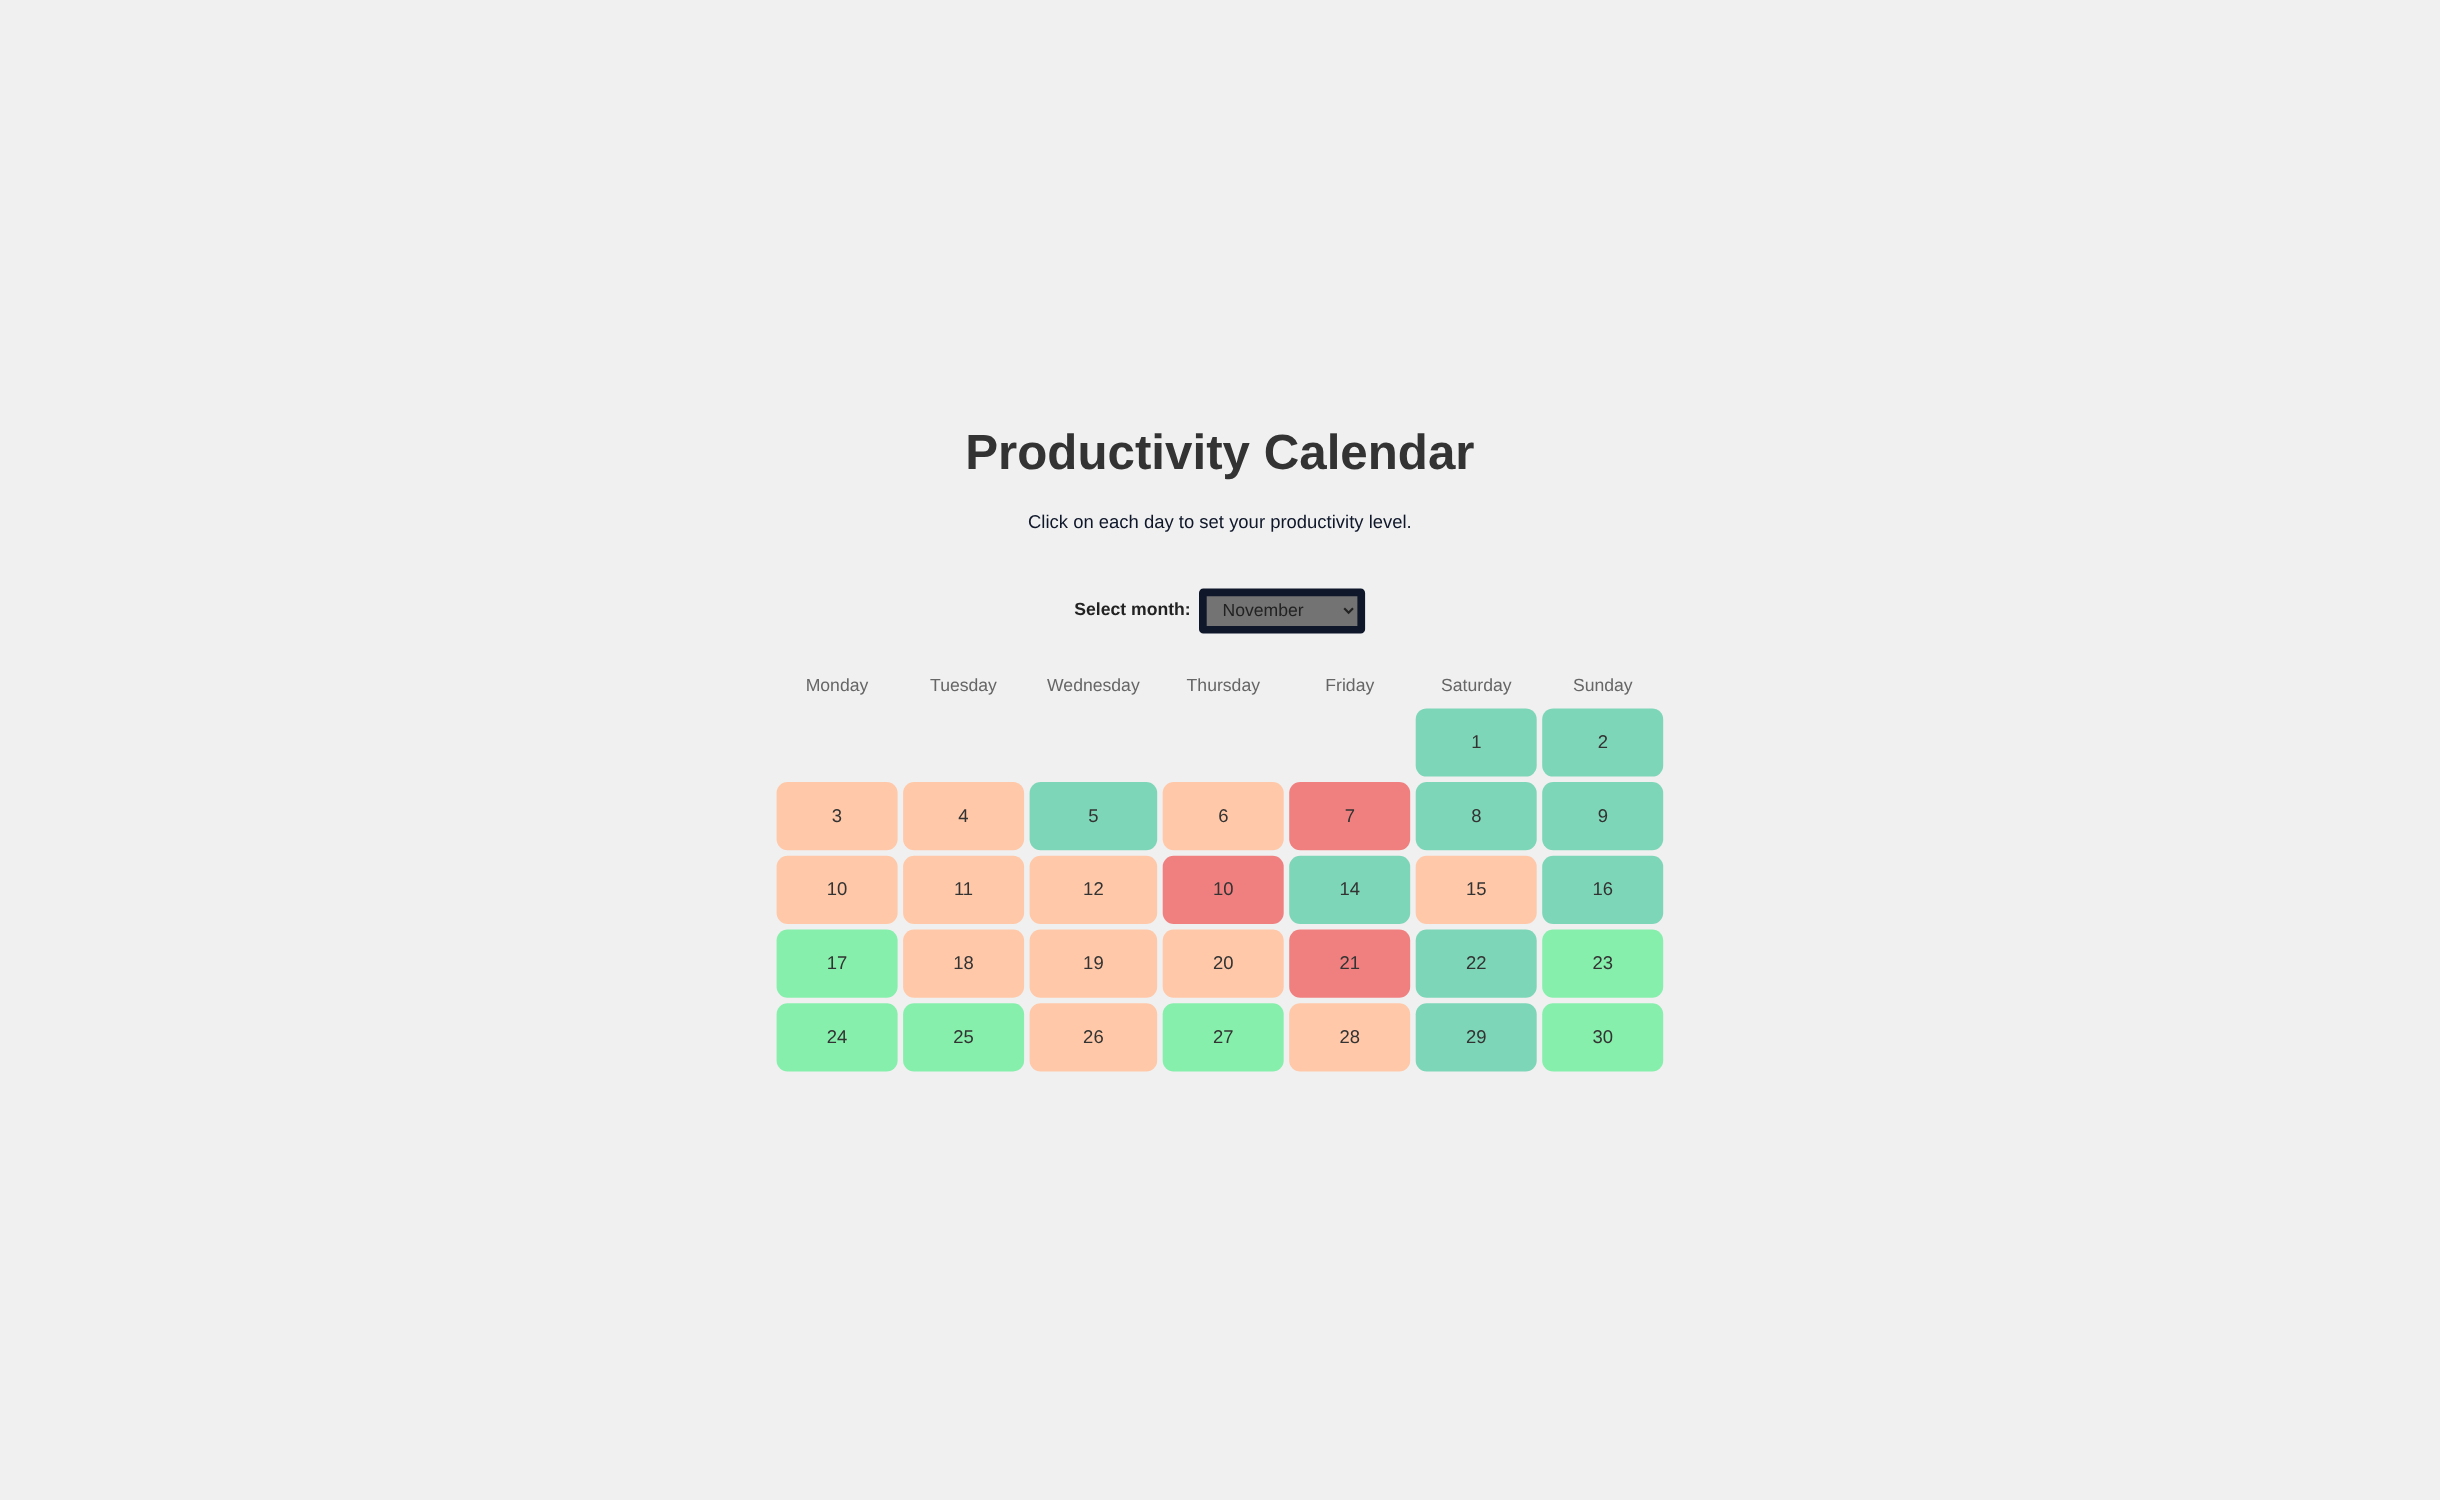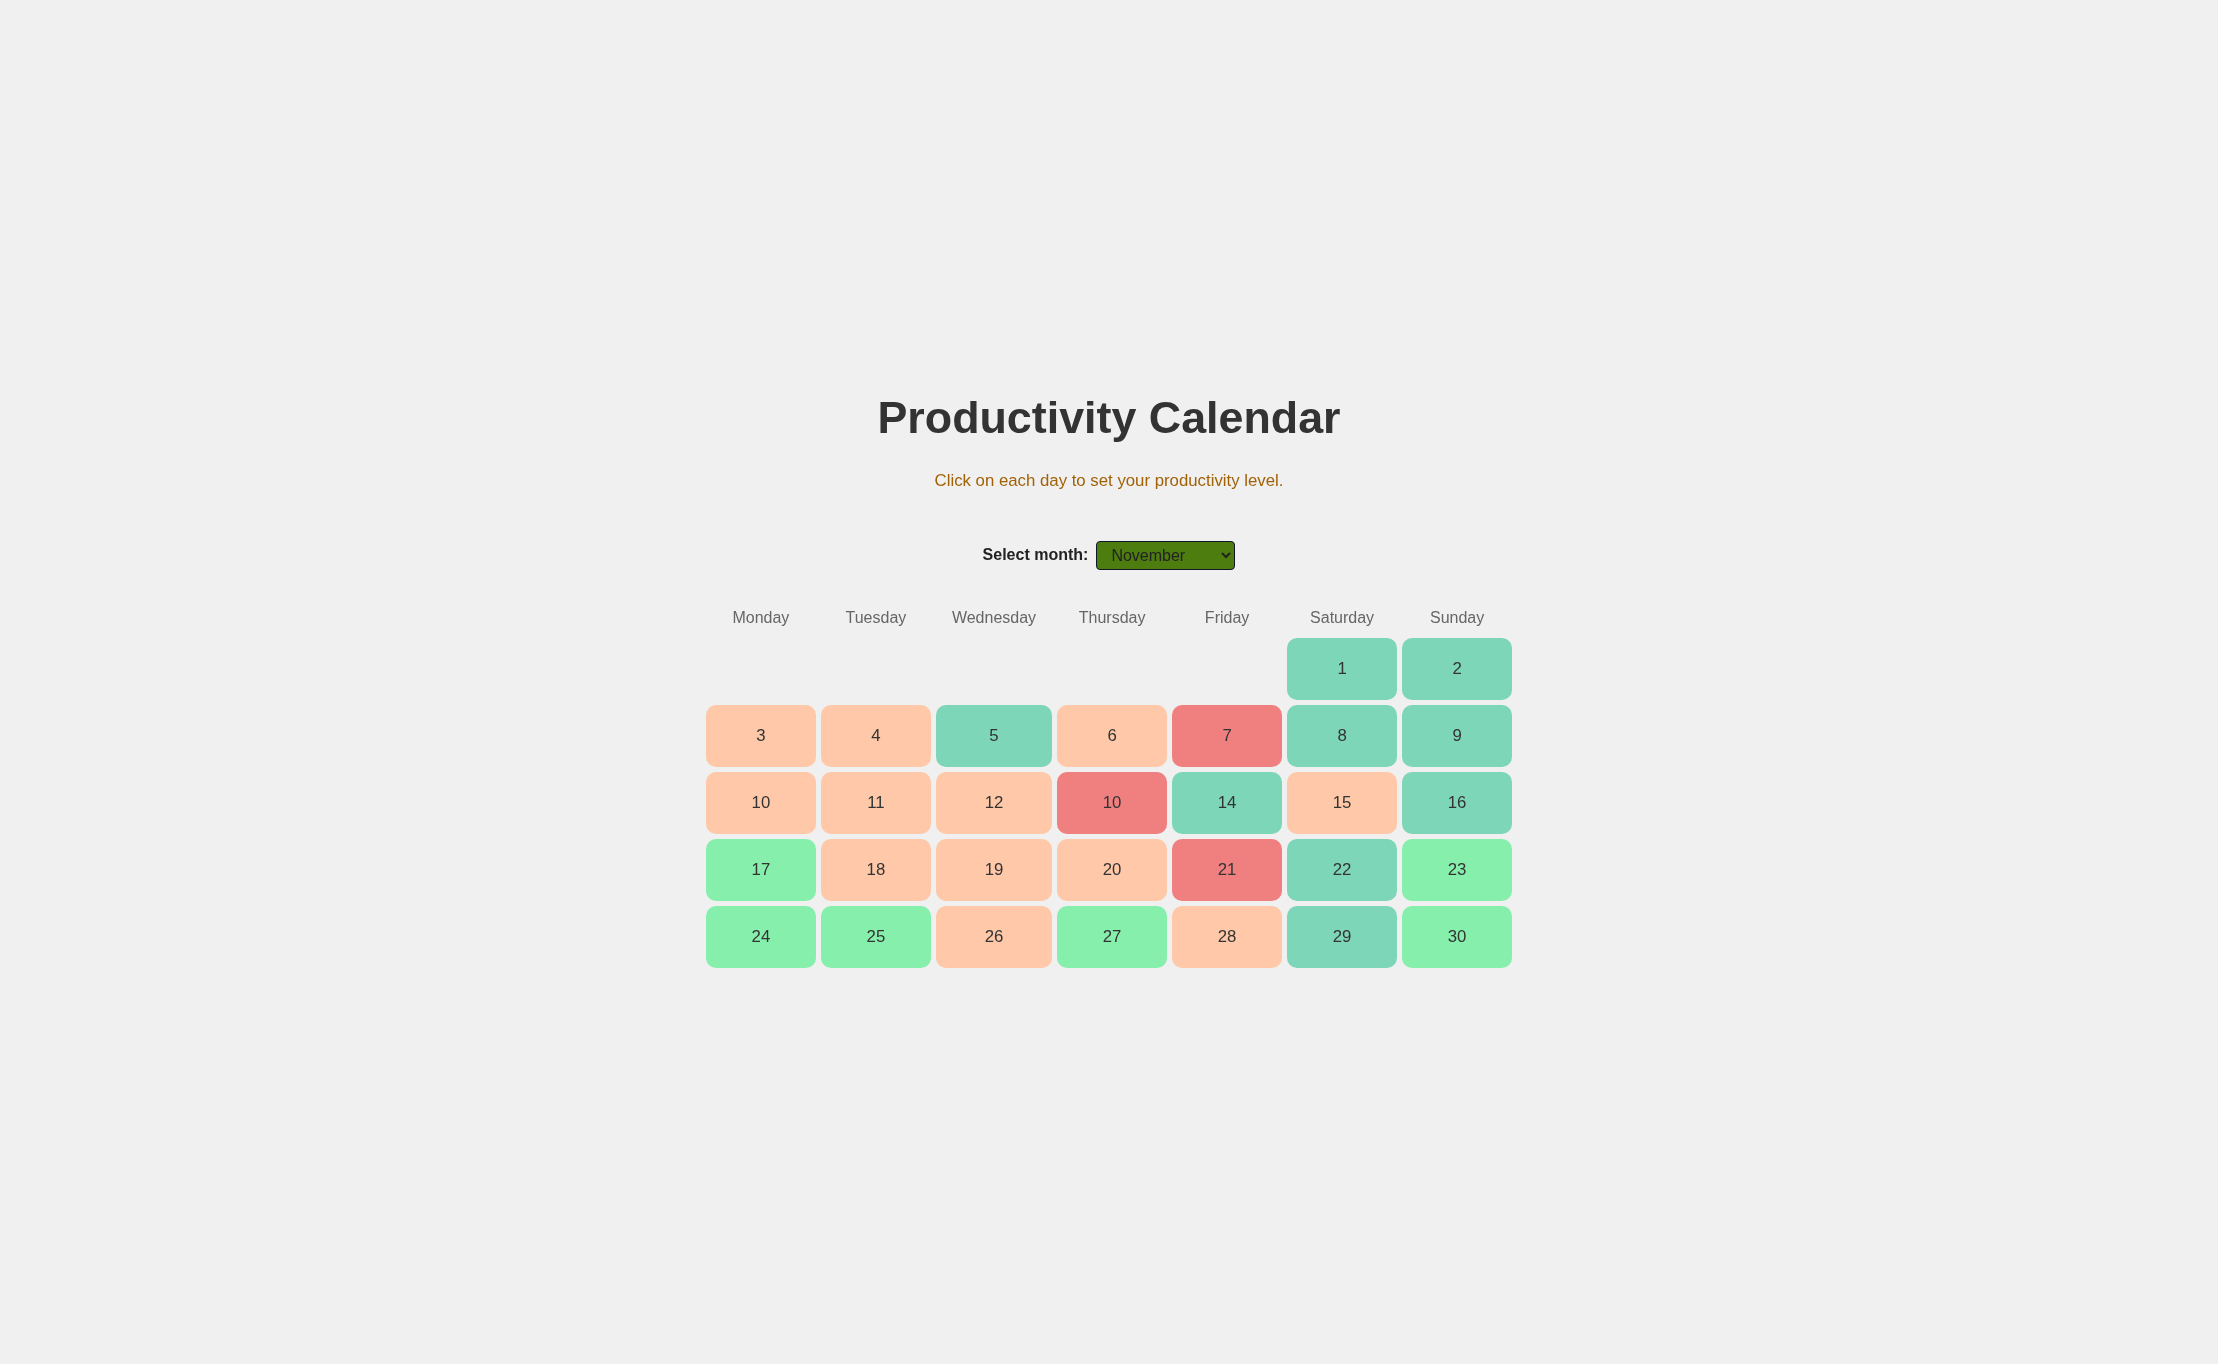--- a/index.html
+++ b/index.html
@@ -23,44 +23,44 @@
 
     .title {
       font-size: 2.8rem;
       font-weight: 700;
       color: #333;
       margin-bottom: 4px;
     }
 
     .subtitle {
       font-size: 1.05rem;
-      color: #a16207;
+      color: #0f172a;
       margin-bottom: 26px;
     }
 
     .month-selector {
       display: flex;
       align-items: center;
       gap: 8px;
       margin-bottom: 4px;
       justify-content: center;
     }
 
     .month-label {
       font-size: 1rem;
       font-weight: 700;
       color: #222;
     }
 
     .month-select {
       font-size: 1rem;
       padding: 4px 28px 4px 10px;
-      border: 1px solid #0f172a;
+      border: 7px solid #0f172a;
       border-radius: 4px;
-      background: #4d7c0f;
+      background: #737373;
       appearance: auto;
       cursor: pointer;
       color: #222;
     }
 
     .calendar {
       border-collapse: separate;
       border-spacing: 5px;
     }
 

